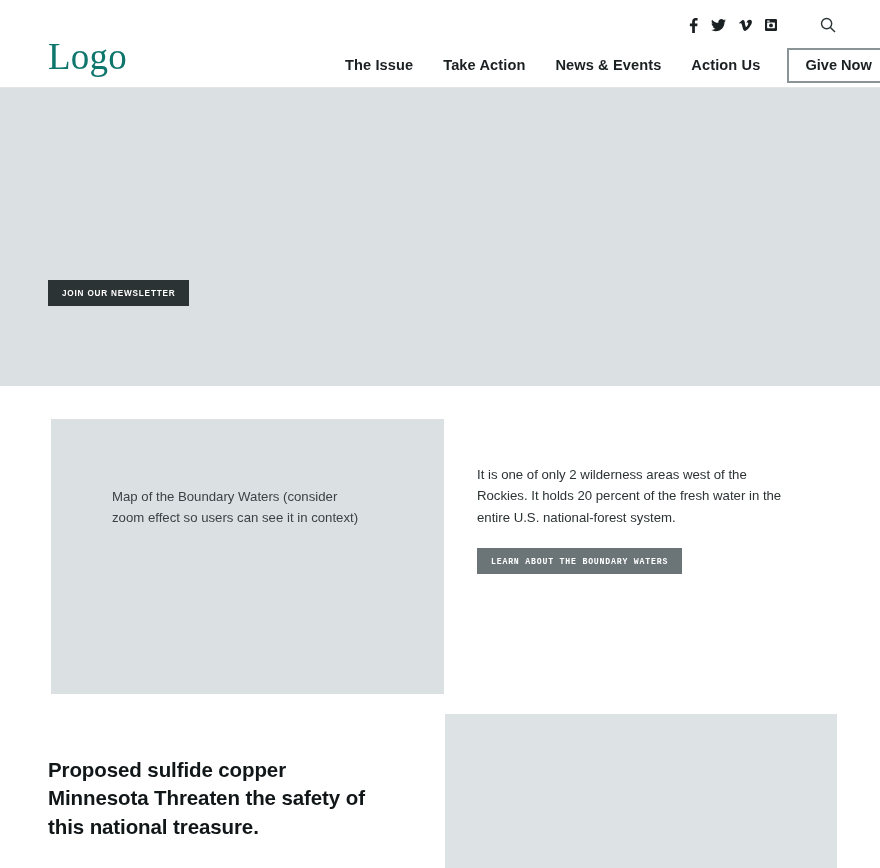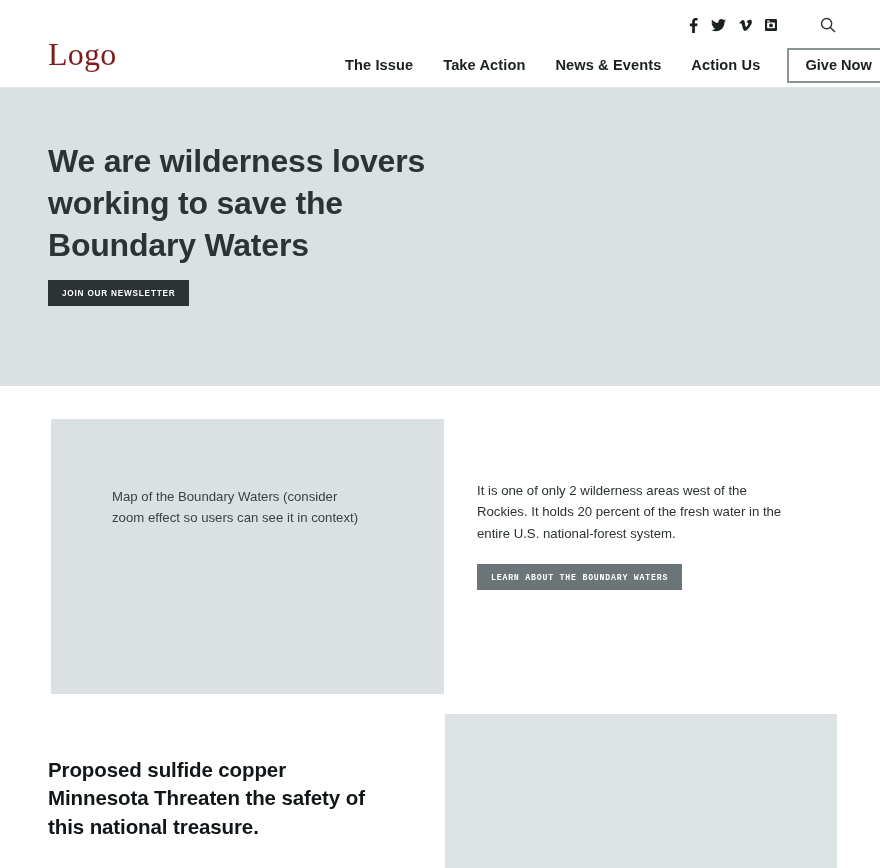--- a/index.html
+++ b/index.html
@@ -50,23 +50,23 @@
     margin-left: 30px;
     cursor: pointer;
   }
   .search-icon svg { display: block; stroke: #2c3335; fill: none; stroke-width: 1.4; }
 
   .brand {
     position: absolute;
     left: 48px;
     top: 38px;
     font-family: "Liberation Serif", serif;
-    font-size: 32px;
+    font-size: 37px;
     line-height: 1;
-    color: #7f1d1d;
+    color: #0f766e;
     letter-spacing: 0.2px;
     cursor: pointer;
   }
 
   .main-nav {
     position: absolute;
     left: 330px;
     top: 48px;
     display: flex;
     align-items: center;
@@ -179,21 +179,20 @@
 
   .copy-title {
     font-size: 20.5px;
     font-weight: bold;
     line-height: 1.38;
     color: #111618;
     letter-spacing: -0.1px;
   }
 
   .copy-body {
-    margin-top: 16px;
     font-size: 13.2px;
     line-height: 1.62;
     color: #2c3335;
     width: 305px;
   }
 
   .copy-cta {
     margin-top: 20px;
     height: 26px;
     padding: 0 14px;
@@ -288,21 +287,20 @@
   <nav class="main-nav">
     <a class="nav-link">The Issue</a>
     <a class="nav-link">Take Action</a>
     <a class="nav-link">News &amp; Events</a>
     <a class="nav-link">Action Us</a>
     <button class="nav-cta">Give Now</button>
   </nav>
 </header>
 
 <section class="hero">
-  <h1 class="hero-title">We are wilderness lovers working to save the Boundary Waters</h1>
   <button class="btn btn-dark hero-cta">Join Our Newsletter</button>
 </section>
 
 <section class="section-map">
 
   <div class="map-placeholder">
     <div class="map-placeholder-text">Map of the Boundary Waters (consider zoom effect so users can see it in context)</div>
   </div>
 
   <div class="map-copy">

